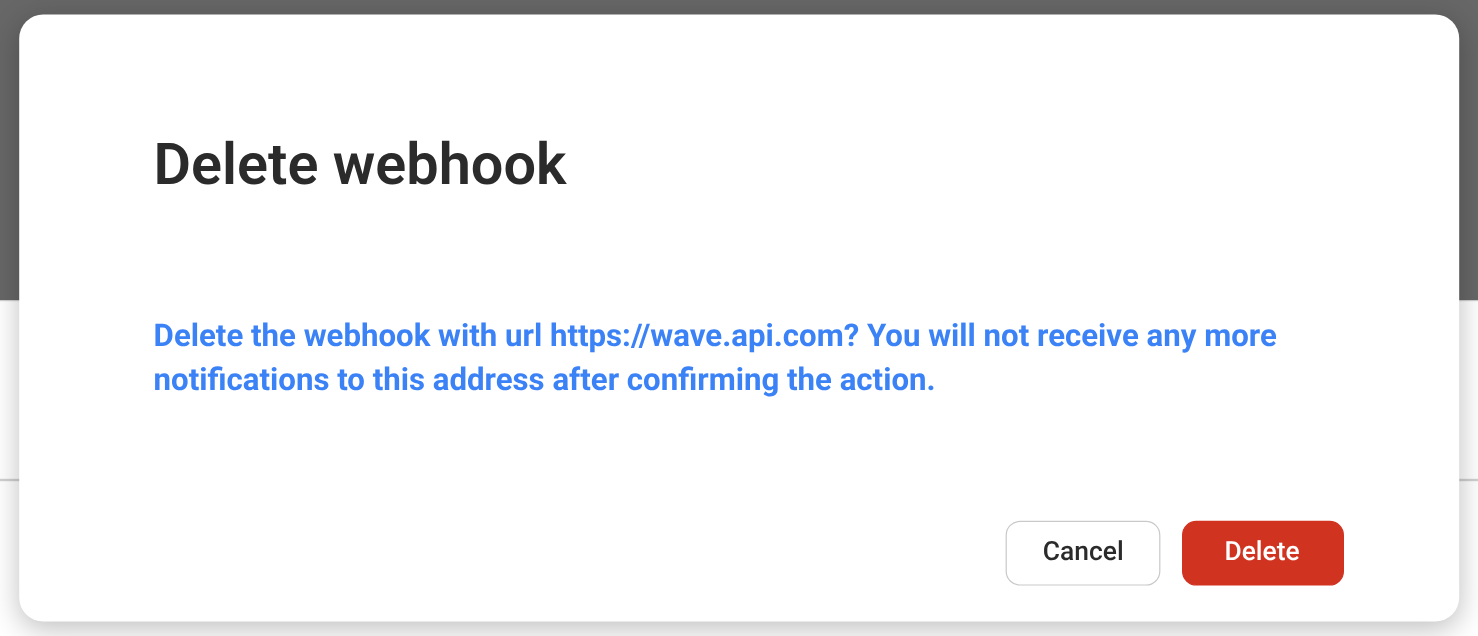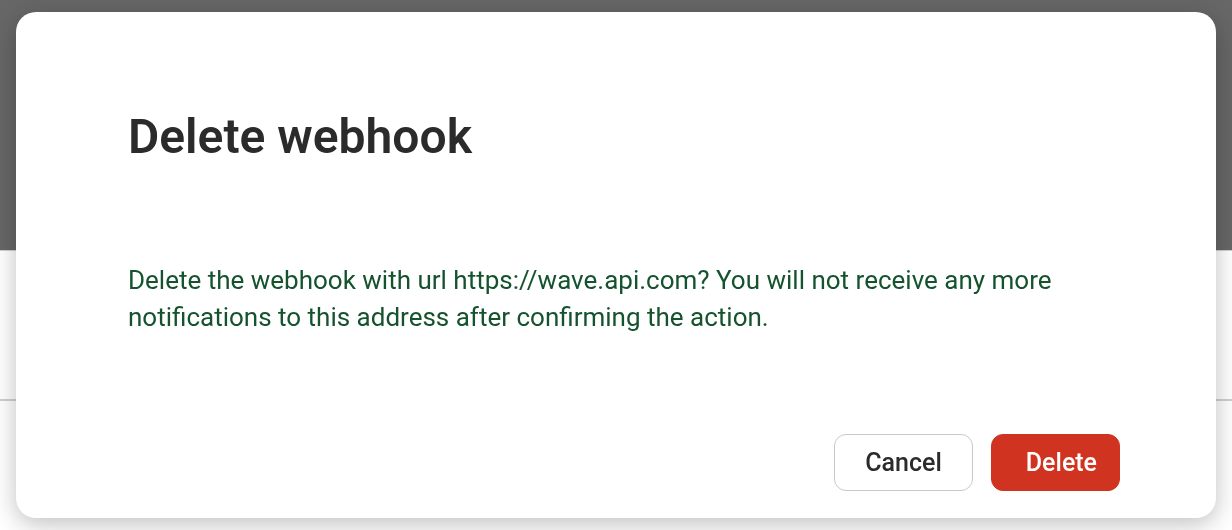--- a/index.html
+++ b/index.html
@@ -52,52 +52,52 @@
     }
     .dialog-title {
       font-size: 48px;
       font-weight: 600;
       color: #2b2b2b;
       margin-bottom: 96px;
       line-height: 1.2;
     }
     .dialog-body {
       font-size: 26px;
-      font-weight: 400;
-      color: #14532d;
+      font-weight: 700;
+      color: #3b82f6;
       line-height: 1.45;
       margin-bottom: 97px;
       max-width: 980px;
     }
     .dialog-actions {
       display: flex;
       justify-content: flex-end;
       gap: 18px;
       margin-top: auto;
     }
     .btn {
-      font-size: 25px;
+      font-size: 22px;
       font-weight: 500;
       padding: 14px 30px;
       border-radius: 12px;
       cursor: pointer;
       line-height: 1.1;
       font-family: inherit;
     }
     .btn-secondary {
       background: #ffffff;
       color: #2b2b2b;
       border: 1.5px solid #c9c9c9;
     }
     .btn-danger {
       background: #d13321;
       color: #ffffff;
       border: 1.5px solid #d13321;
       padding-left: 34px;
-      padding-right: 22px;
+      padding-right: 36px;
     }
   </style>
 </head>
 <body>
 
 <div class="backdrop">
   <div class="bg-strip" style="top:250px;"></div>
   <div class="bg-strip" style="top:400px;"></div>
 </div>
 

